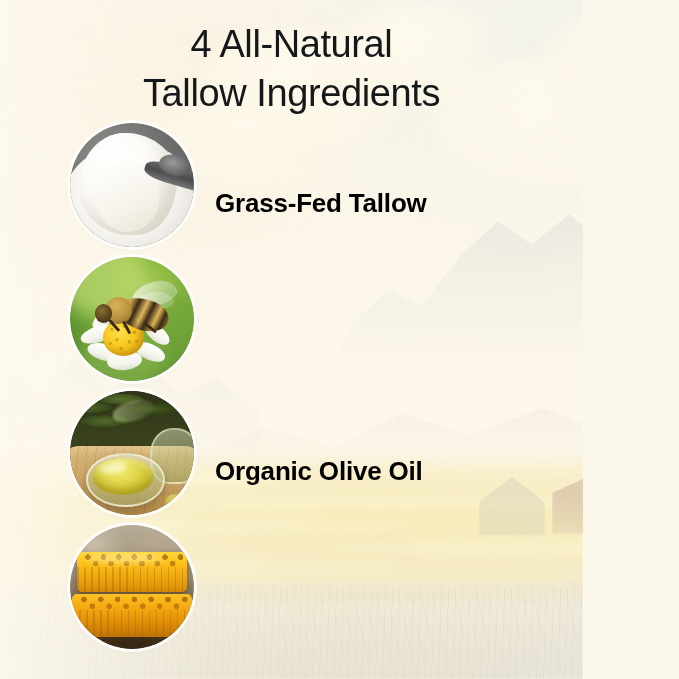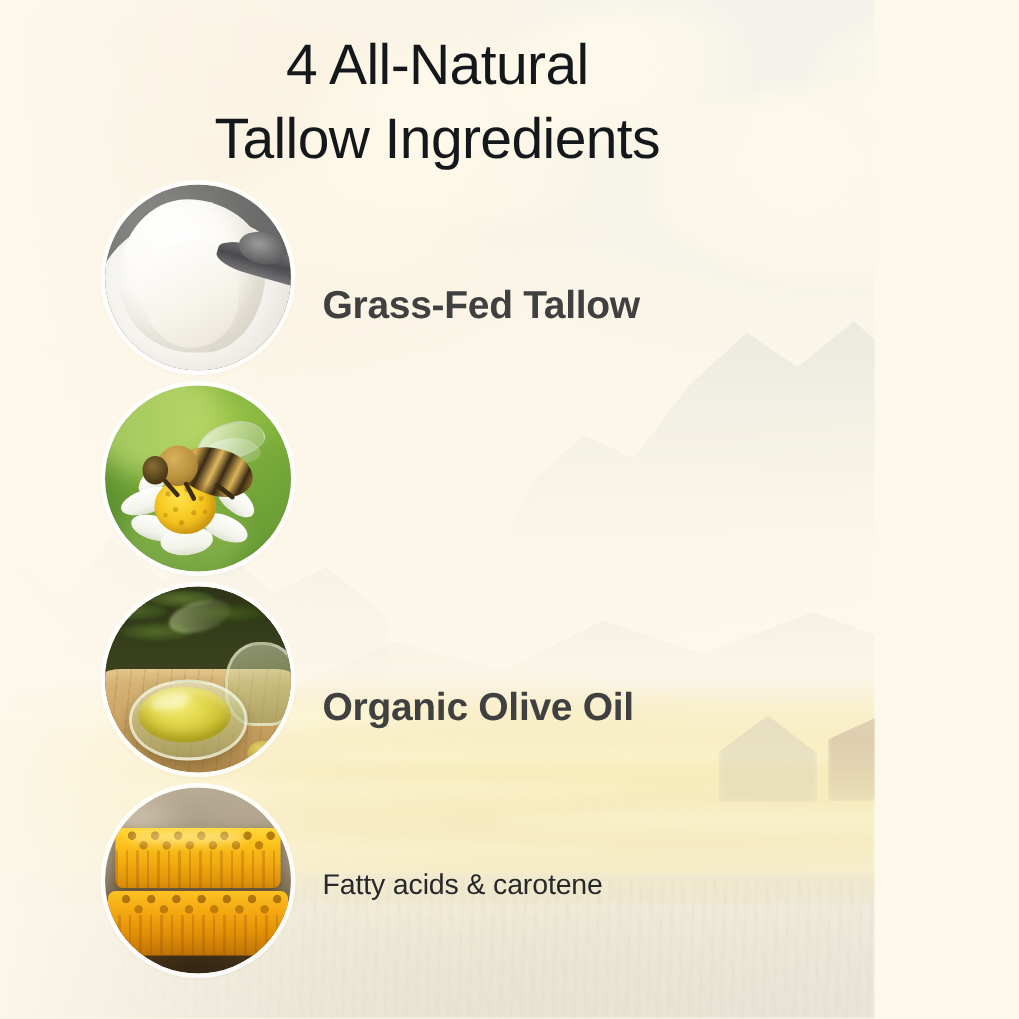--- a/index.html
+++ b/index.html
@@ -149,21 +149,21 @@
     overflow:hidden;
     box-shadow:0 0 0 3px rgba(255,255,255,.85), 0 1px 5px rgba(90,80,60,.14);
     background:#ddd;
   }
   .thumb-inner{position:absolute;inset:0;overflow:hidden;border-radius:50%;}
 
   .txt{
     margin-left:21px;display:flex;flex-direction:column;justify-content:center;
   }
   .h-name{
-    color:#404040;font-weight:bold;letter-spacing:-0.2px;
+    color:#000000;font-weight:bold;letter-spacing:-0.2px;
     font-size:26px;line-height:31px;white-space:nowrap;margin-top:37px;
   }
   .h-sub{
     color:#26282a;font-weight:400;letter-spacing:-0.1px;
     font-size:19px;line-height:25px;margin-top:6px;white-space:nowrap;
   }
 
   
   .tallow-bg{position:absolute;inset:0;background:radial-gradient(circle at 30% 26%, #8e8e8c 0%, #6f6f6e 45%, #58585a 100%);}
   .tallow-bowl{
@@ -480,19 +480,18 @@
               <div class="ribs"></div>
               <div class="slab-gloss"></div>
             </div>
             <div class="slab slab-bot">
               <div class="cells"></div>
               <div class="ribs"></div>
             </div>
           </div>
         </div>
         <div class="txt">
-          <div class="h-sub">Fatty acids &amp; carotene</div>
         </div>
       </div>
 
     </div>
   </div>
 </div>
 
 </body></html>

